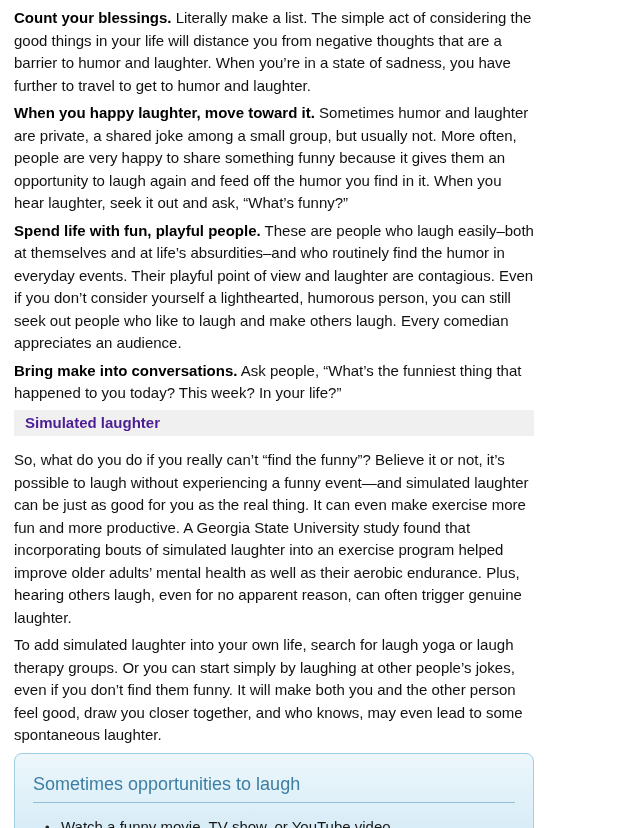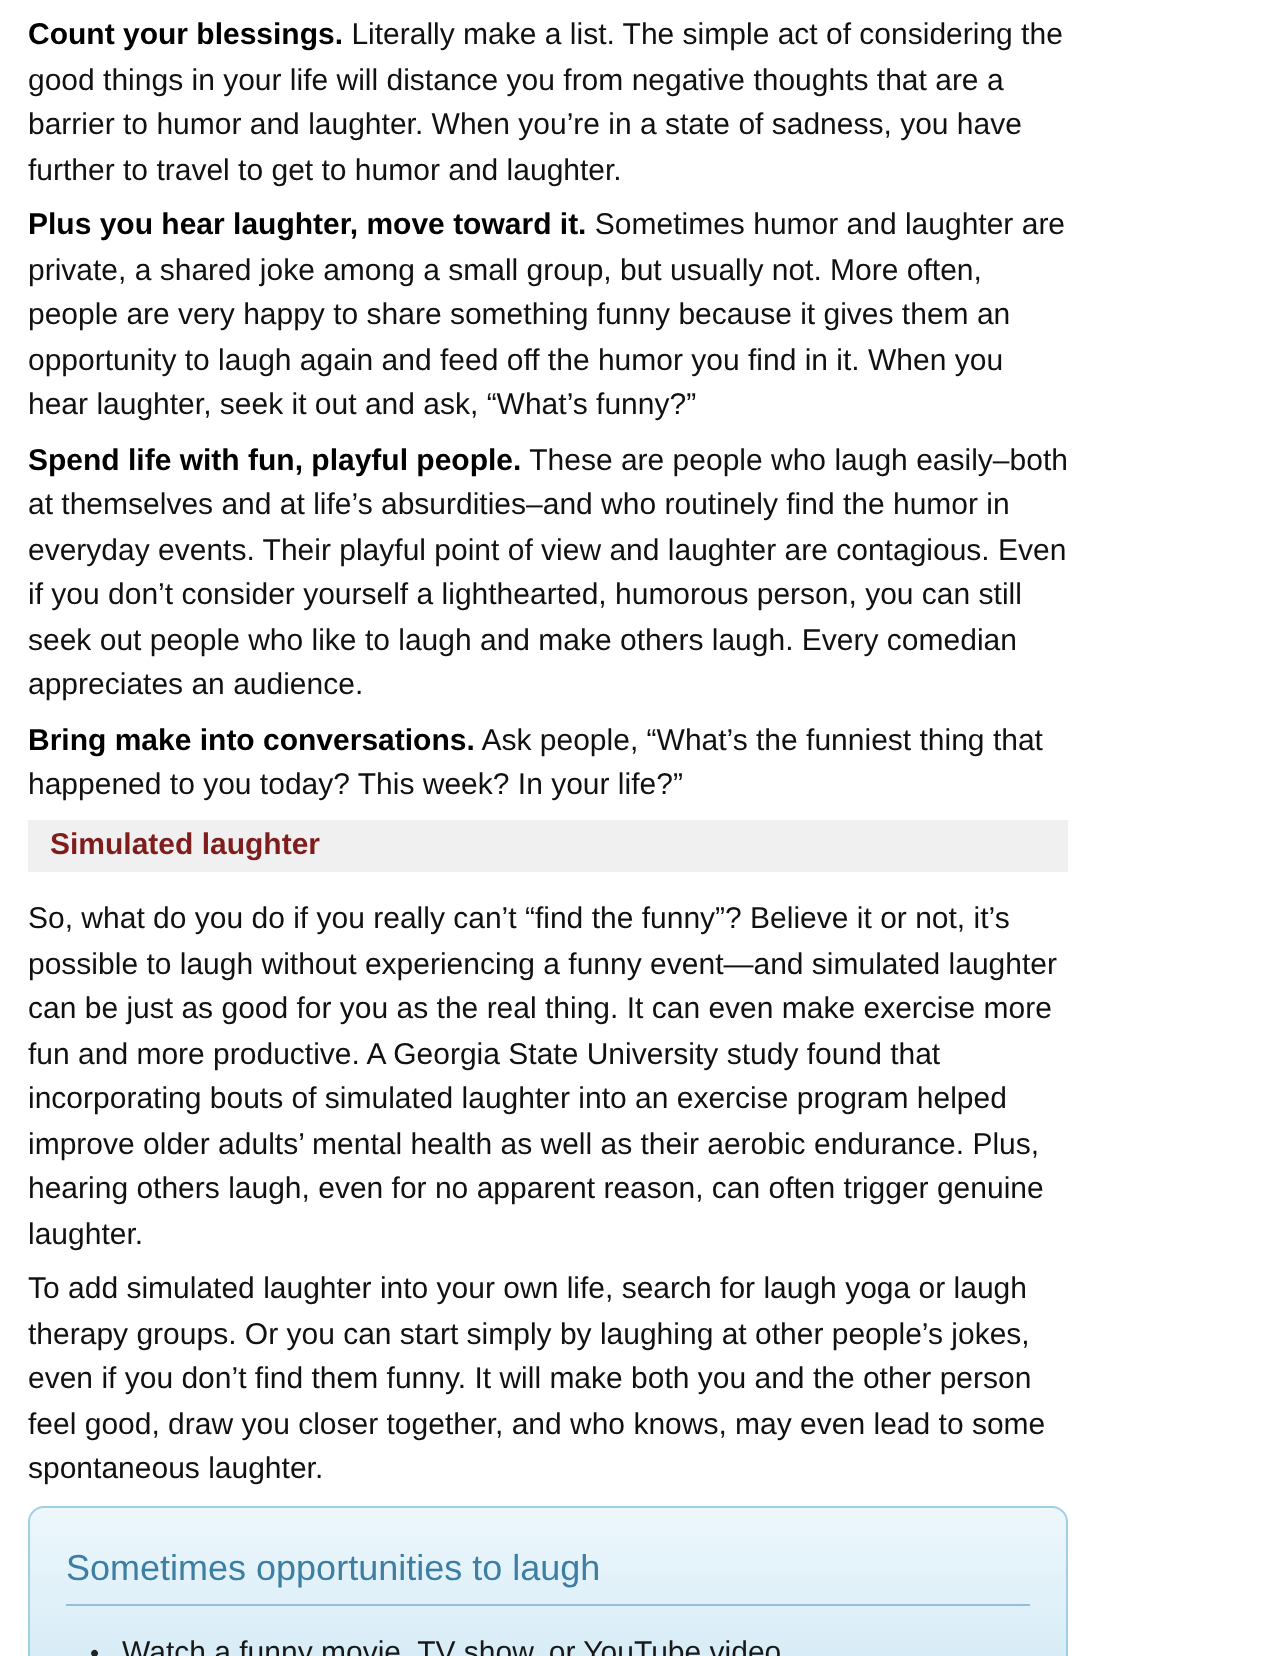--- a/index.html
+++ b/index.html
@@ -22,21 +22,21 @@
     padding: 7px 14px 0 14px;
   }
   p.para {
     margin: 0 0 5px 0;
   }
   p.para strong {
     color: #000000;
   }
   h3.section-bar {
     background: #f0f0f0;
-    color: #7f1d1d;
+    color: #4c1d95;
     font-size: 15px;
     font-weight: bold;
     line-height: 22.5px;
     padding: 2px 11px;
     margin: 3px 0 13px 0;
   }
   .callout {
     box-sizing: border-box;
     margin-top: 6px;
     border: 1px solid #9fcfe4;
@@ -74,21 +74,21 @@
 <body>
 
 <div class="page">
 
   <p class="para">
     <strong>Count your blessings.</strong>
     <span>Literally make a list. The simple act of considering the good things in your life will distance you from negative thoughts that are a barrier to humor and laughter. When you’re in a state of sadness, you have further to travel to get to humor and laughter.</span>
   </p>
 
   <p class="para">
-    <strong>Plus you hear laughter, move toward it.</strong>
+    <strong>When you happy laughter, move toward it.</strong>
     <span>Sometimes humor and laughter are private, a shared joke among a small group, but usually not. More often, people are very happy to share something funny because it gives them an opportunity to laugh again and feed off the humor you find in it. When you hear laughter, seek it out and ask, “What’s funny?”</span>
   </p>
 
   <p class="para">
     <strong>Spend life with fun, playful people.</strong>
     <span>These are people who laugh easily–both at themselves and at life’s absurdities–and who routinely find the humor in everyday events. Their playful point of view and laughter are contagious. Even if you don’t consider yourself a lighthearted, humorous person, you can still seek out people who like to laugh and make others laugh. Every comedian appreciates an audience.</span>
   </p>
 
   <p class="para">
     <strong>Bring make into conversations.</strong>

